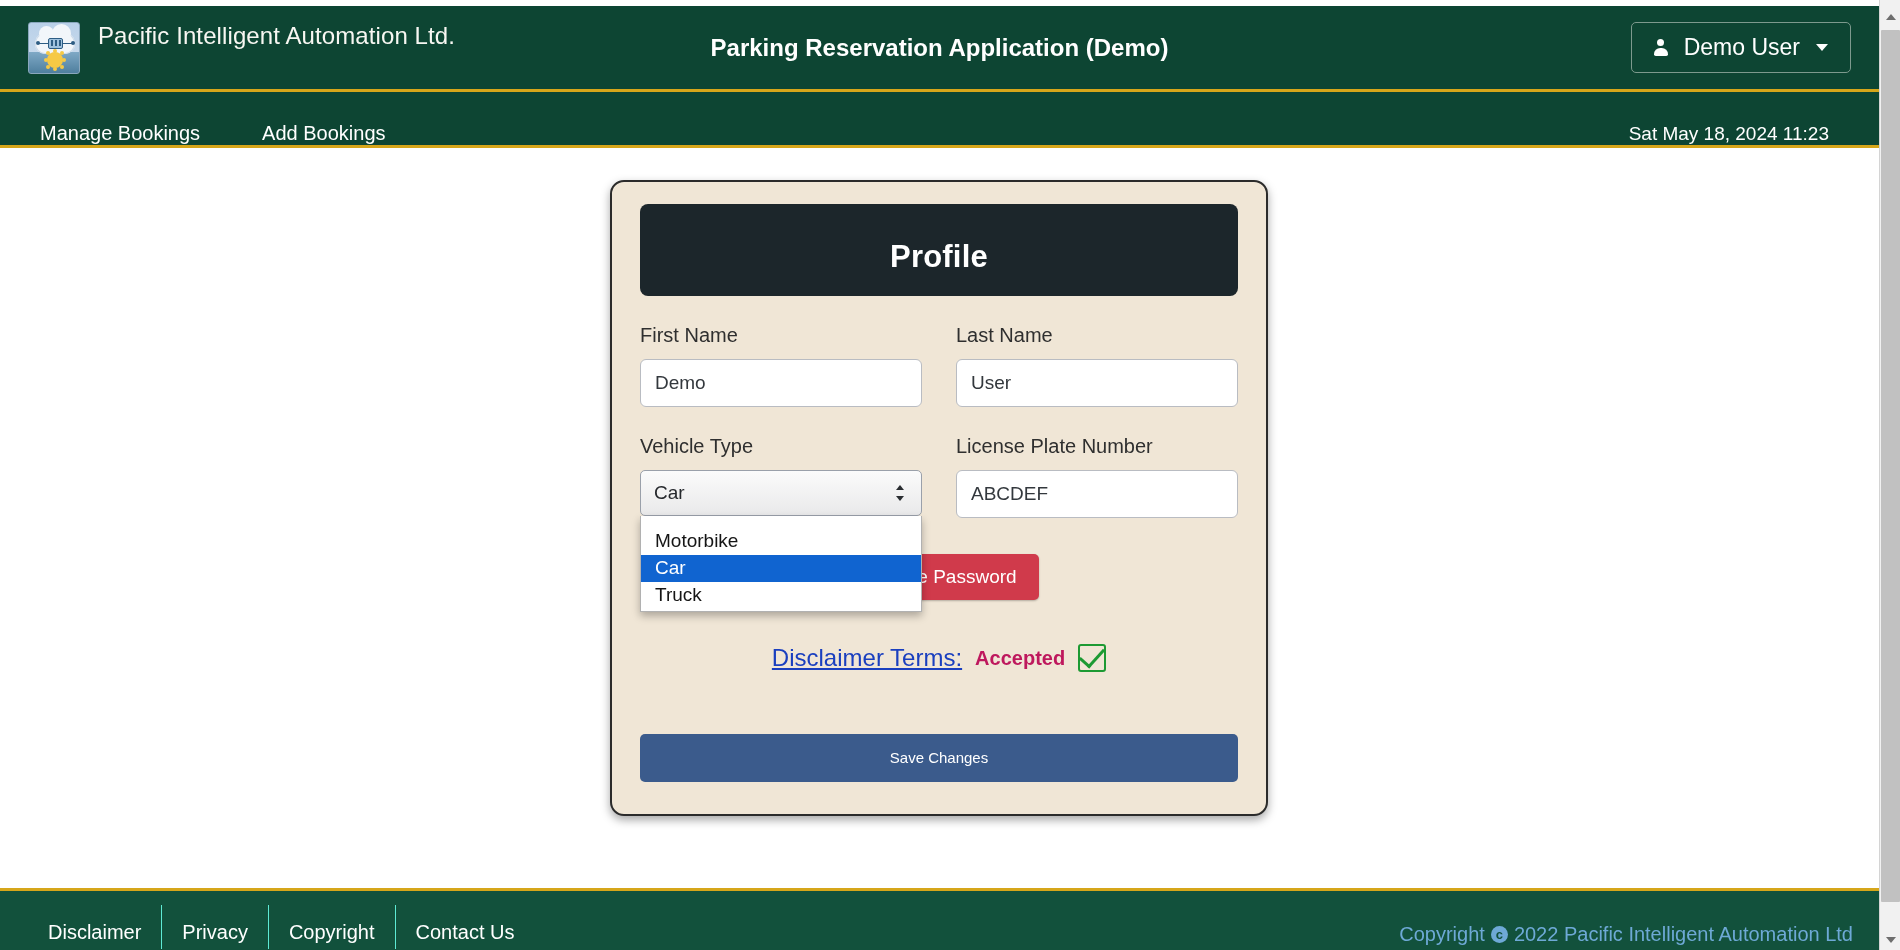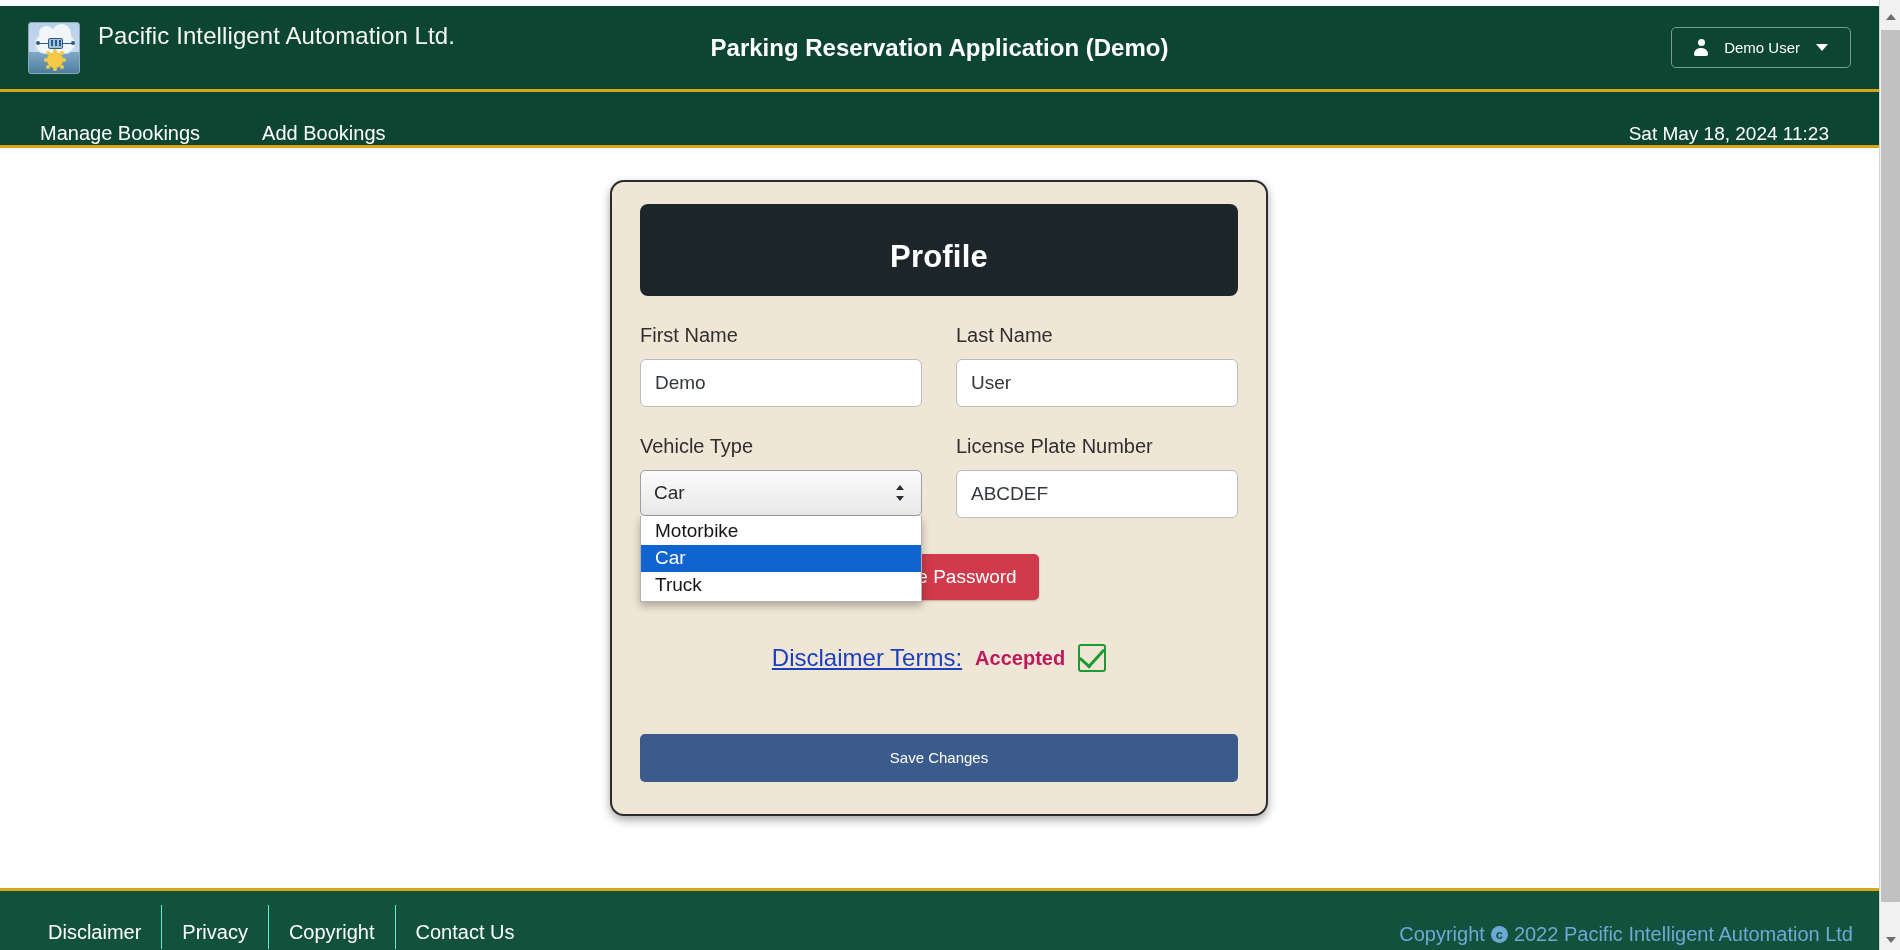--- a/index.html
+++ b/index.html
@@ -145,21 +145,21 @@
   .user-menu {
     margin-left: auto;
     display: flex;
     align-items: center;
     gap: 16px;
     border: 1px solid #7d9a8e;
     border-radius: 5px;
     background: #0d4533;
     padding: 11px 22px;
     color: #ffffff;
-    font-size: 15px;
+    font-size: 23px;
     cursor: pointer;
     z-index: 2;
   }
   .user-icon { display: inline-block; width: 14px; height: 17px; position: relative; }
   .user-icon:before {
     content: ""; position: absolute; left: 3.5px; top: 0;
     width: 7px; height: 7px; border-radius: 50%; background: #ffffff;
   }
   .user-icon:after {
     content: ""; position: absolute; left: 0; bottom: 0;
@@ -292,21 +292,21 @@
   .select-options {
     position: absolute;
     left: 0;
     top: 46px;
     width: 100%;
     background: #ffffff;
     border: 1px solid #b1b1b1;
     border-top: none;
     box-shadow: 0 4px 8px rgba(0,0,0,0.28);
     z-index: 30;
-    padding: 2px 0 3px 0;
+    padding: 12px 0 3px 0;
   }
   .select-option {
     font-size: 19px;
     color: #151515;
     padding: 1px 0 2px 14px;
     line-height: 1.25;
     cursor: pointer;
     white-space: nowrap;
   }
   .select-option.selected {

